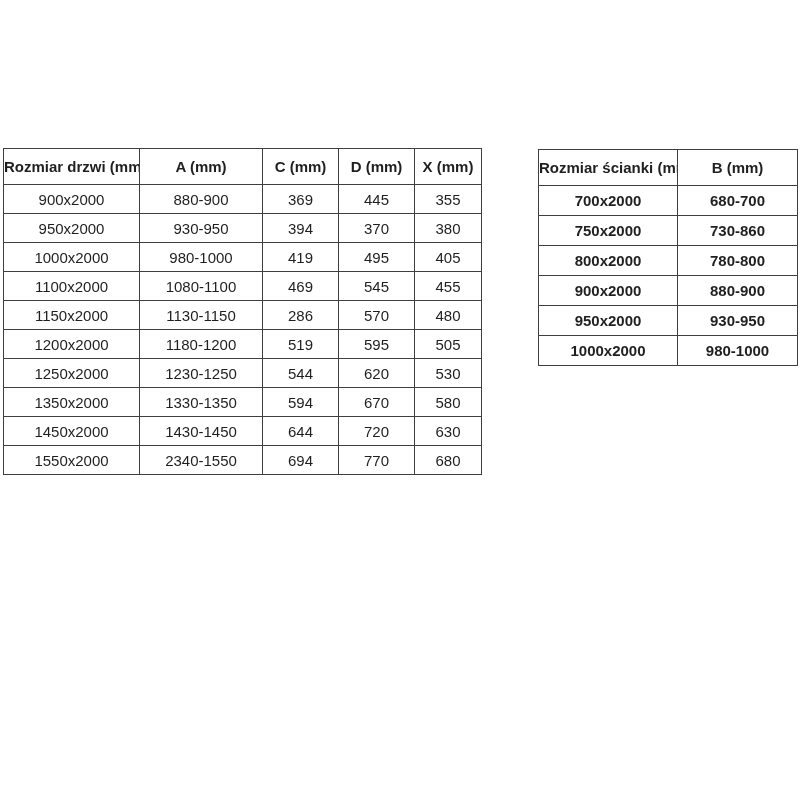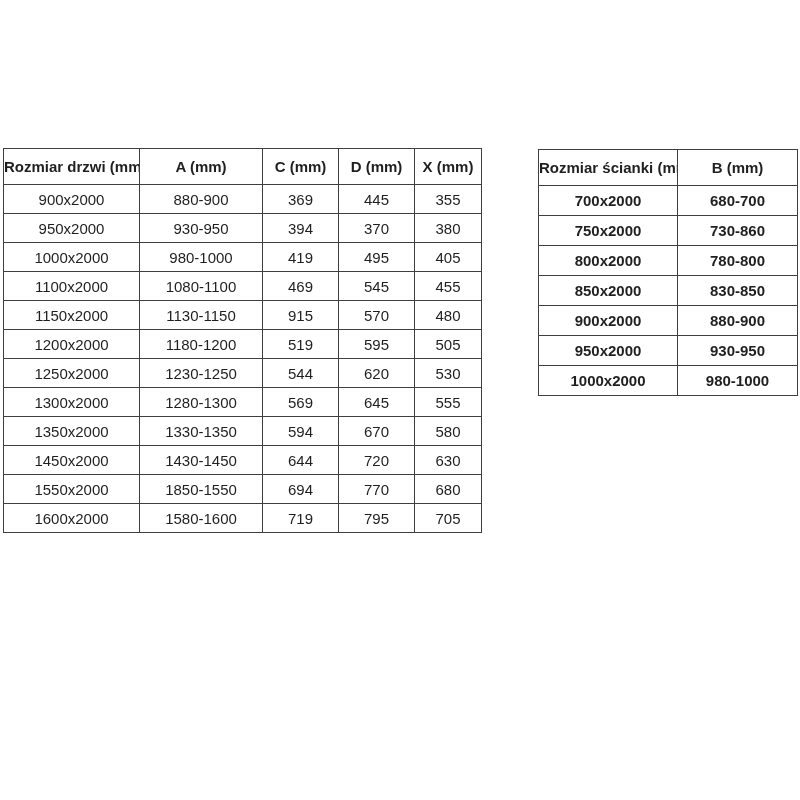--- a/index.html
+++ b/index.html
@@ -92,72 +92,58 @@
       <tr>
         <td>1100x2000</td>
         <td>1080-1100</td>
         <td>469</td>
         <td>545</td>
         <td>455</td>
       </tr>
       <tr>
         <td>1150x2000</td>
         <td>1130-1150</td>
-        <td>915</td>
+        <td>286</td>
         <td>570</td>
         <td>480</td>
       </tr>
       <tr>
         <td>1200x2000</td>
         <td>1180-1200</td>
         <td>519</td>
         <td>595</td>
         <td>505</td>
       </tr>
       <tr>
         <td>1250x2000</td>
         <td>1230-1250</td>
         <td>544</td>
         <td>620</td>
         <td>530</td>
       </tr>
       <tr>
-        <td>1300x2000</td>
-        <td>1280-1300</td>
-        <td>569</td>
-        <td>645</td>
-        <td>555</td>
-      </tr>
-      <tr>
         <td>1350x2000</td>
         <td>1330-1350</td>
         <td>594</td>
         <td>670</td>
         <td>580</td>
       </tr>
       <tr>
         <td>1450x2000</td>
         <td>1430-1450</td>
         <td>644</td>
         <td>720</td>
         <td>630</td>
       </tr>
       <tr>
         <td>1550x2000</td>
-        <td>1850-1550</td>
+        <td>2340-1550</td>
         <td>694</td>
         <td>770</td>
         <td>680</td>
-      </tr>
-      <tr>
-        <td>1600x2000</td>
-        <td>1580-1600</td>
-        <td>719</td>
-        <td>795</td>
-        <td>705</td>
       </tr>
     </tbody>
 </table>
 
 <table id="wall-table" class="spec-table">
   <colgroup>
     <col style="width:139px">
     <col style="width:120px">
   </colgroup>
   <thead>
@@ -173,24 +159,20 @@
       </tr>
       <tr>
         <td>750x2000</td>
         <td>730-860</td>
       </tr>
       <tr>
         <td>800x2000</td>
         <td>780-800</td>
       </tr>
       <tr>
-        <td>850x2000</td>
-        <td>830-850</td>
-      </tr>
-      <tr>
         <td>900x2000</td>
         <td>880-900</td>
       </tr>
       <tr>
         <td>950x2000</td>
         <td>930-950</td>
       </tr>
       <tr>
         <td>1000x2000</td>
         <td>980-1000</td>

